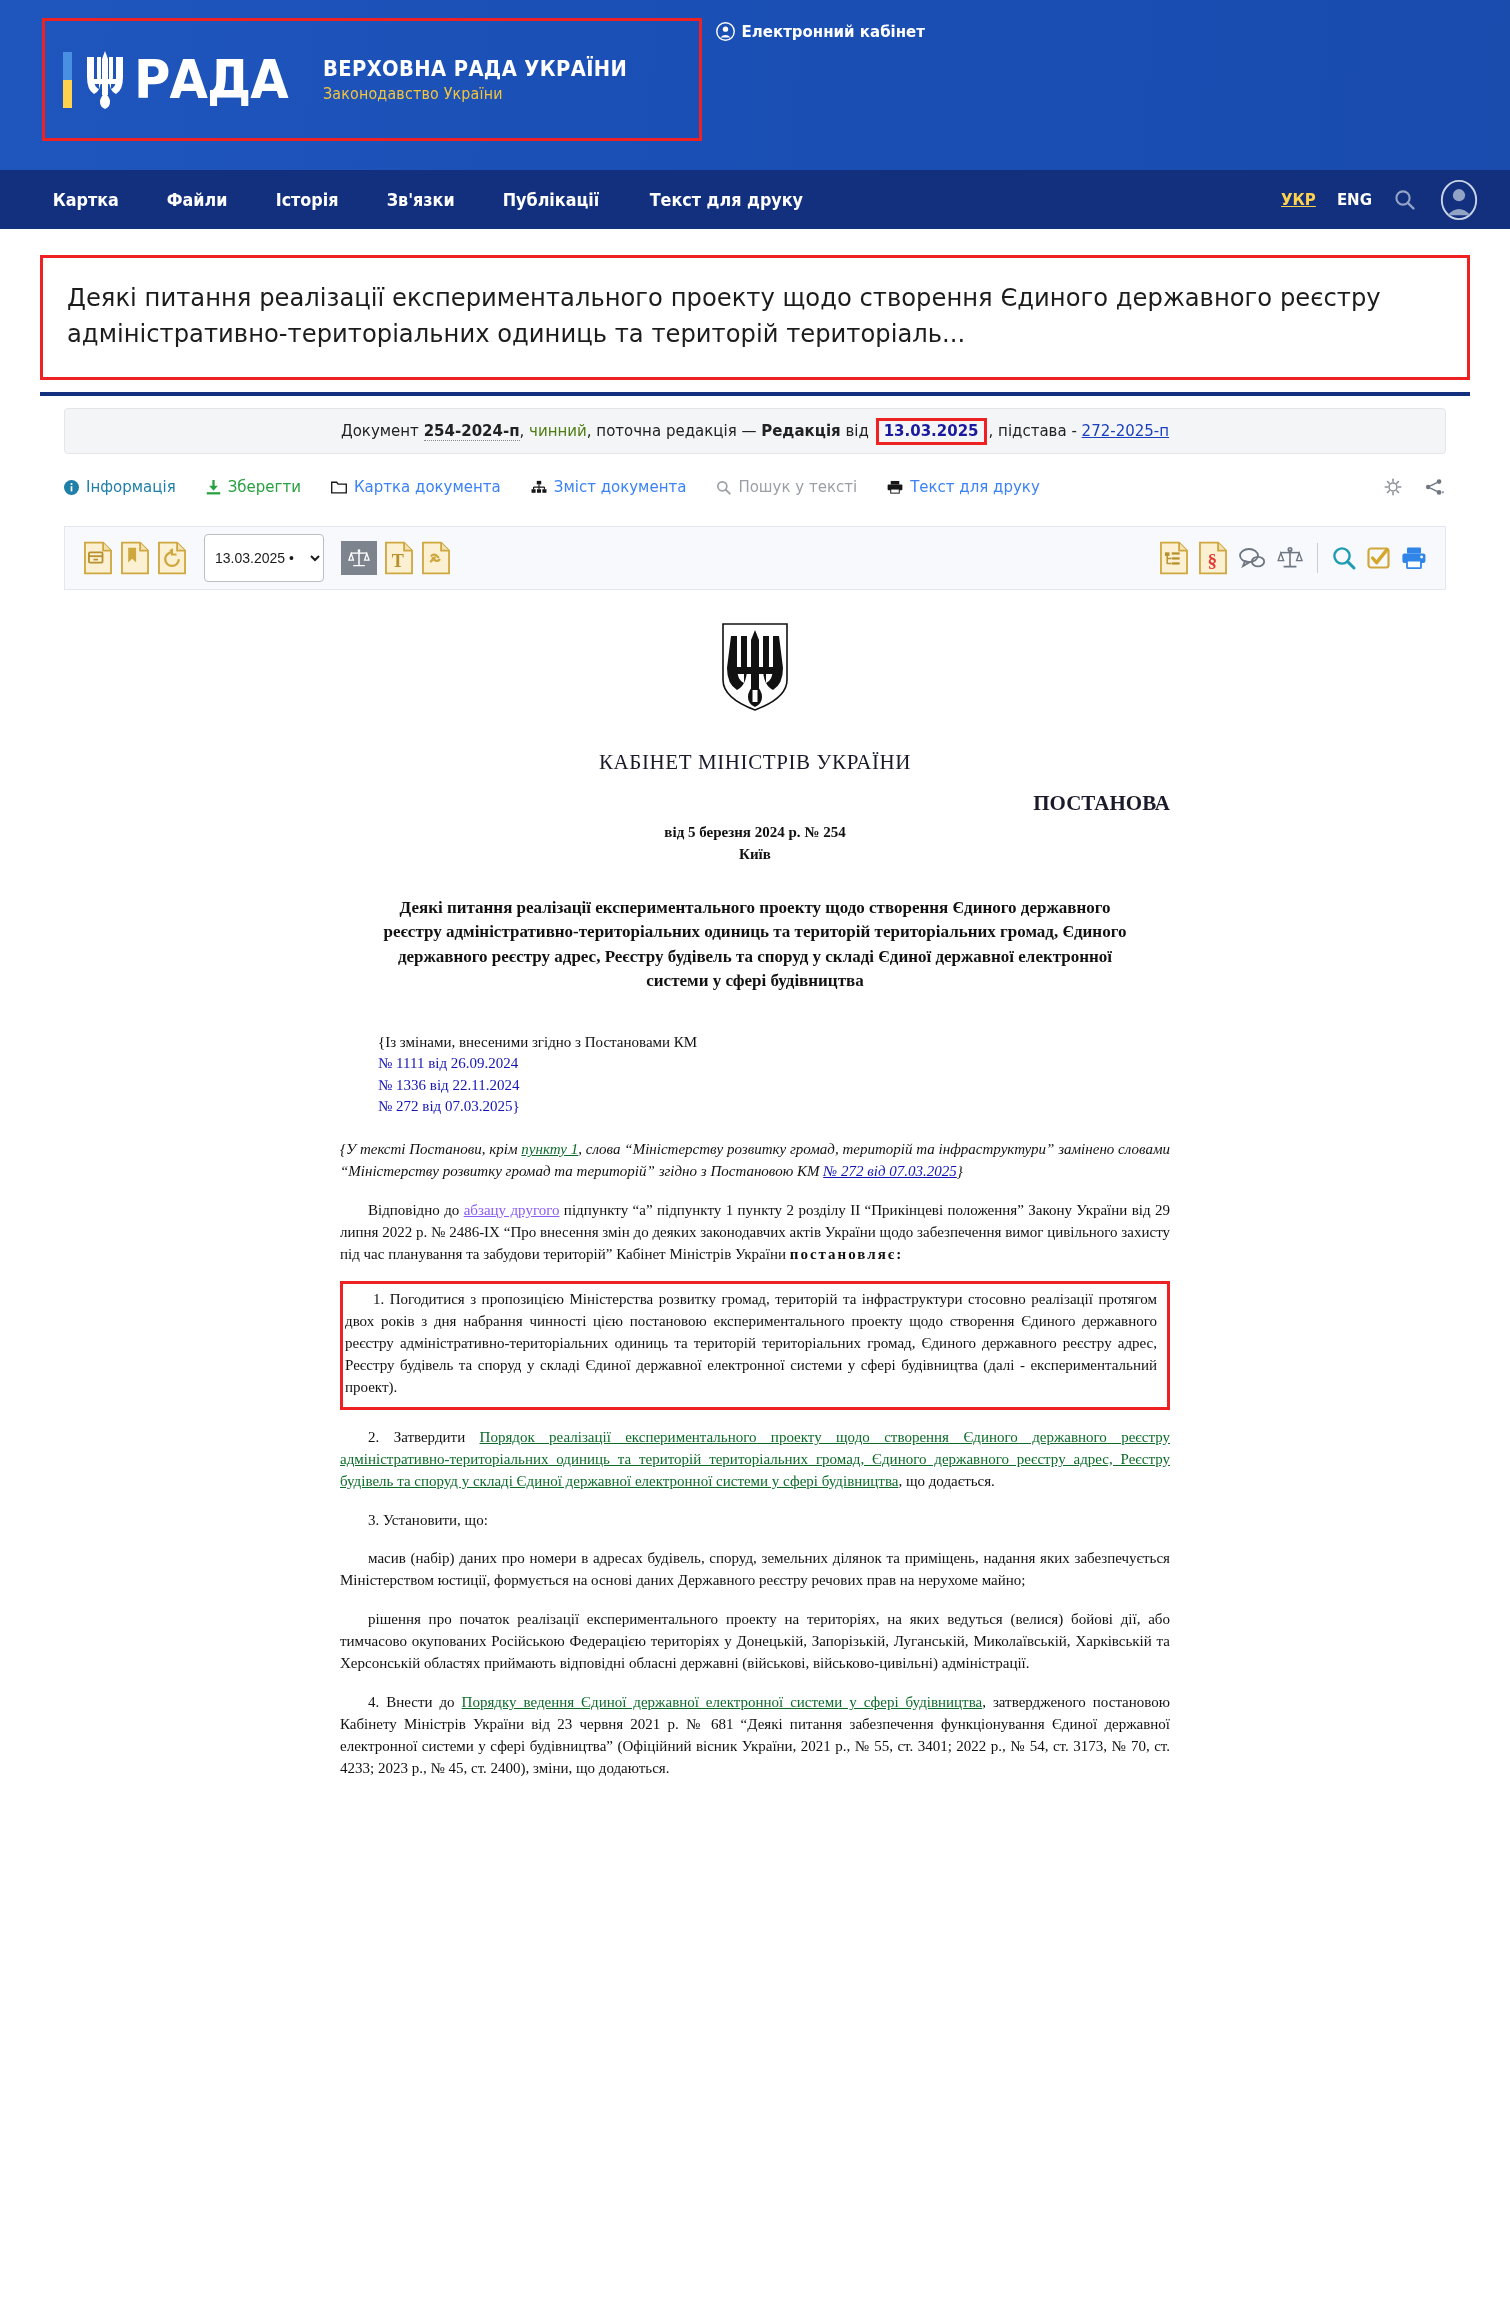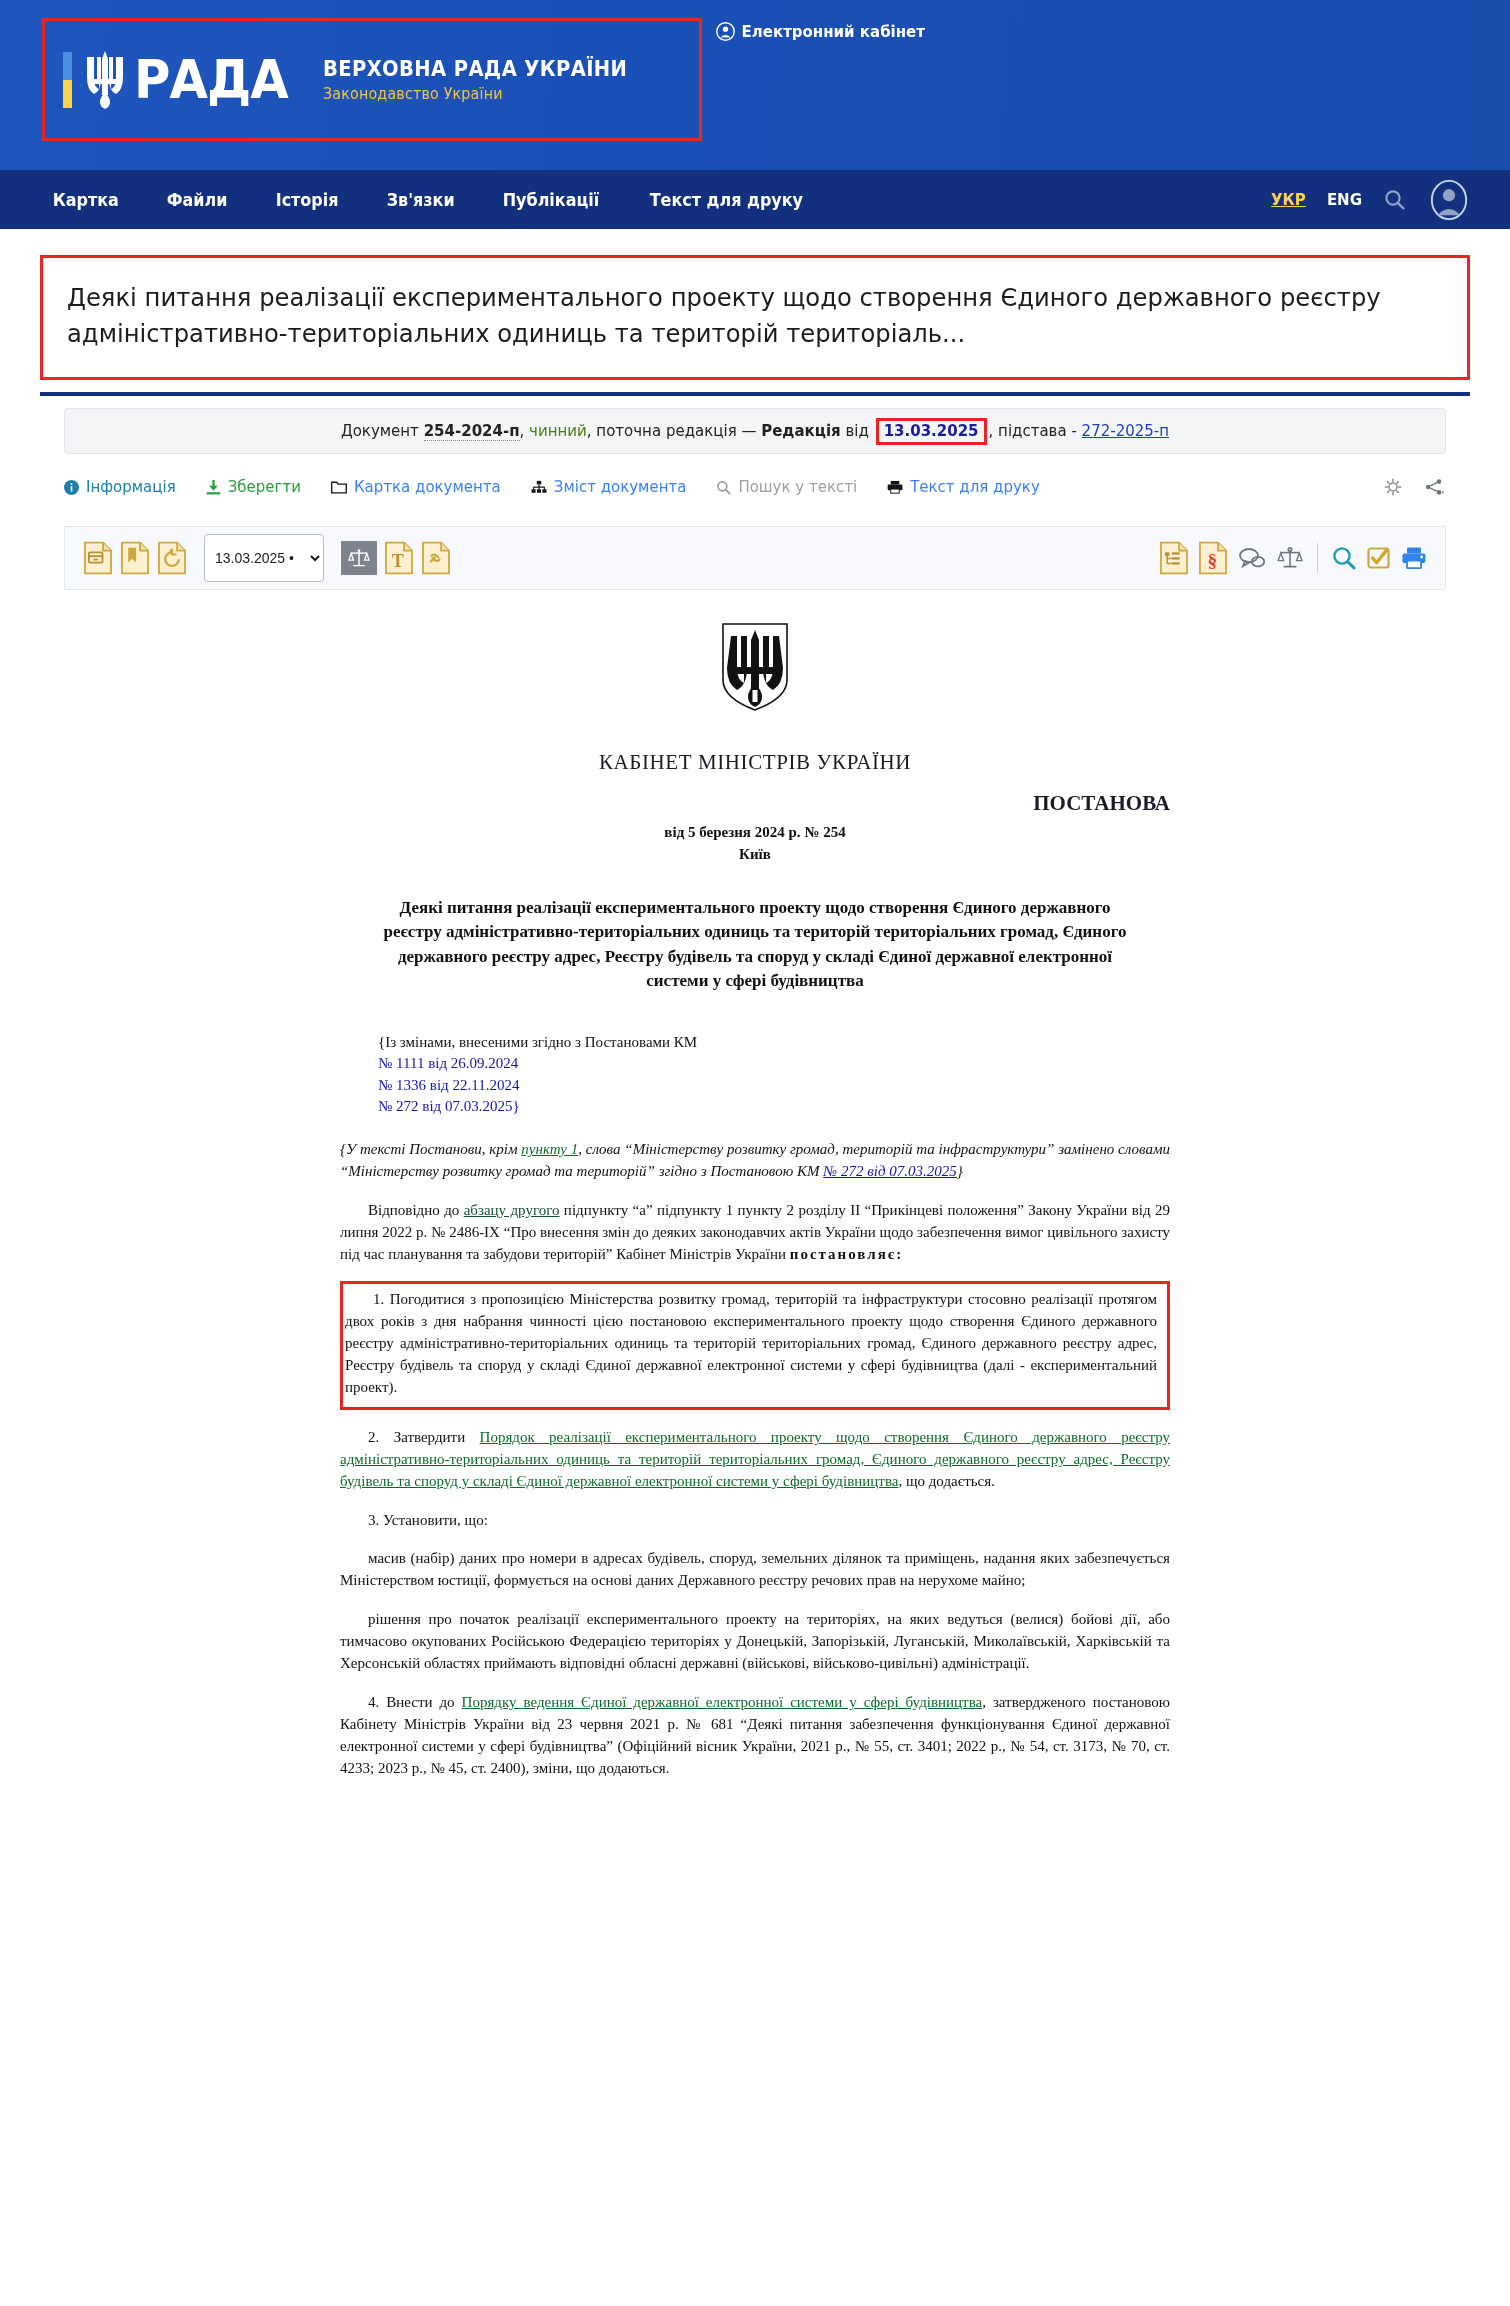--- a/index.html
+++ b/index.html
@@ -67,21 +67,21 @@
     position: relative;
   }
   .nav-left { display: flex; align-items: center; padding-left: 32px; gap: 0px; }
   .nav-item {
     color: #fff; font-size: 17px; font-weight: 600;
     padding: 0 22px; cursor: pointer; white-space: nowrap;
     font-family: "DejaVu Sans", sans-serif;
     transform: scaleX(0.94); transform-origin: left center;
   }
   .nav-right {
-    position: absolute; right: 40px; top: 0; height: 59px;
+    position: absolute; right: 30px; top: 0; height: 59px;
     display: flex; align-items: center; gap: 21px;
   }
   .lang {
     color: #ffd24d; font-size: 15px; font-weight: 700;
     text-decoration: underline; cursor: pointer;
     font-family: "DejaVu Sans", sans-serif;
   }
   .lang.off { color: #fff; text-decoration: none; }
   .nav-search-ico { width: 24px; height: 24px; cursor: pointer; }
   .avatar-ico { width: 42px; height: 42px; cursor: pointer; }
@@ -202,21 +202,21 @@
     font-size: 15px; font-style: italic; line-height: 1.45;
     margin-top: 22px; text-align: justify;
   }
   .italic-note .grn { color: #0d6b2a; text-decoration: underline; }
   .italic-note .blu { color: #1414b4; text-decoration: underline; }
   p.jp {
     font-size: 15px; line-height: 1.46; text-align: justify;
     margin: 17px 0 0 0; text-indent: 28px;
   }
   p.jp a.grn { color: #0d6b2a; text-decoration: underline; }
-  p.jp a.blu { color: #14532d; text-decoration: underline; }
+  p.jp a.blu { color: #8b5cf6; text-decoration: underline; }
   .sp-out { letter-spacing: 2px; font-weight: 700; }
   .boxed-para {
     border: 3px solid #ee2222;
     margin-top: 16px;
     padding: 5px 10px 8px 2px;
   }
   .boxed-para p { margin: 0; text-indent: 28px; font-size: 15px; line-height: 1.46; text-align: justify; }
 </style>
 </head>
 <body>

